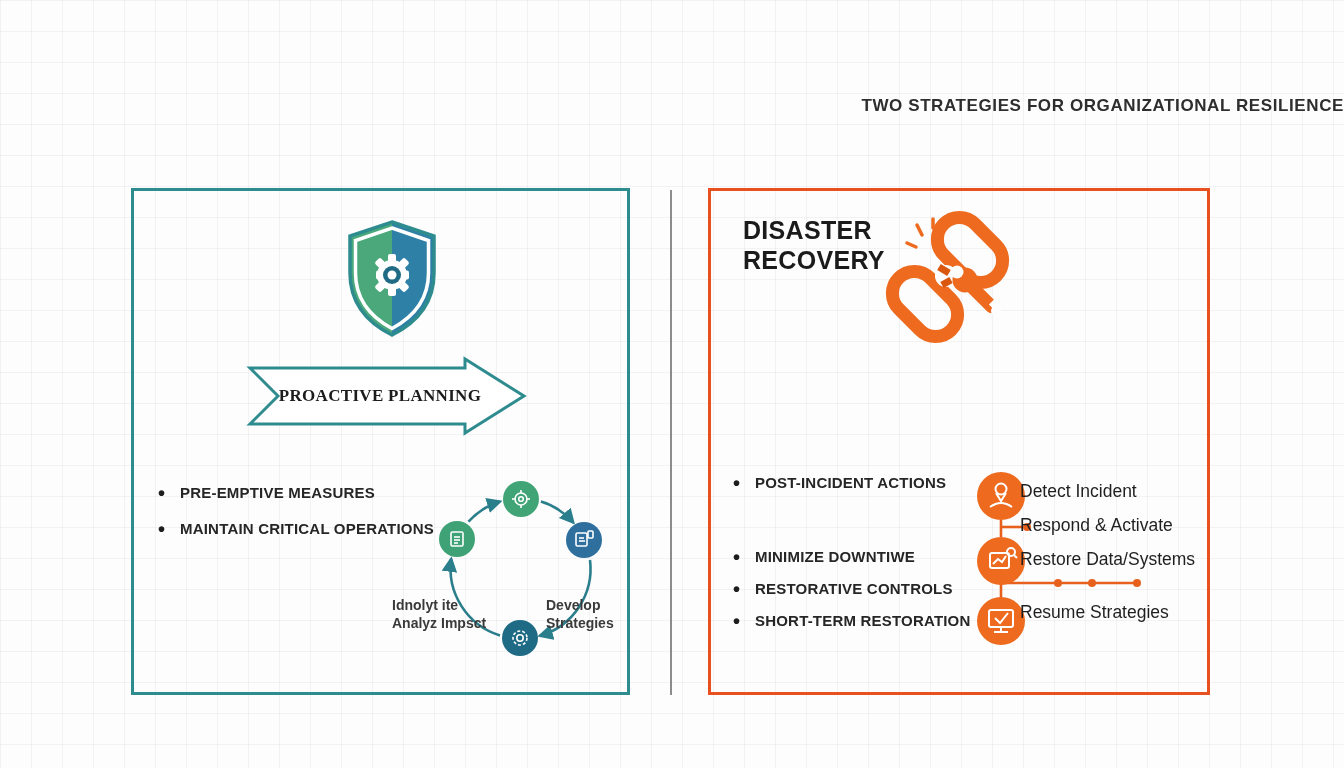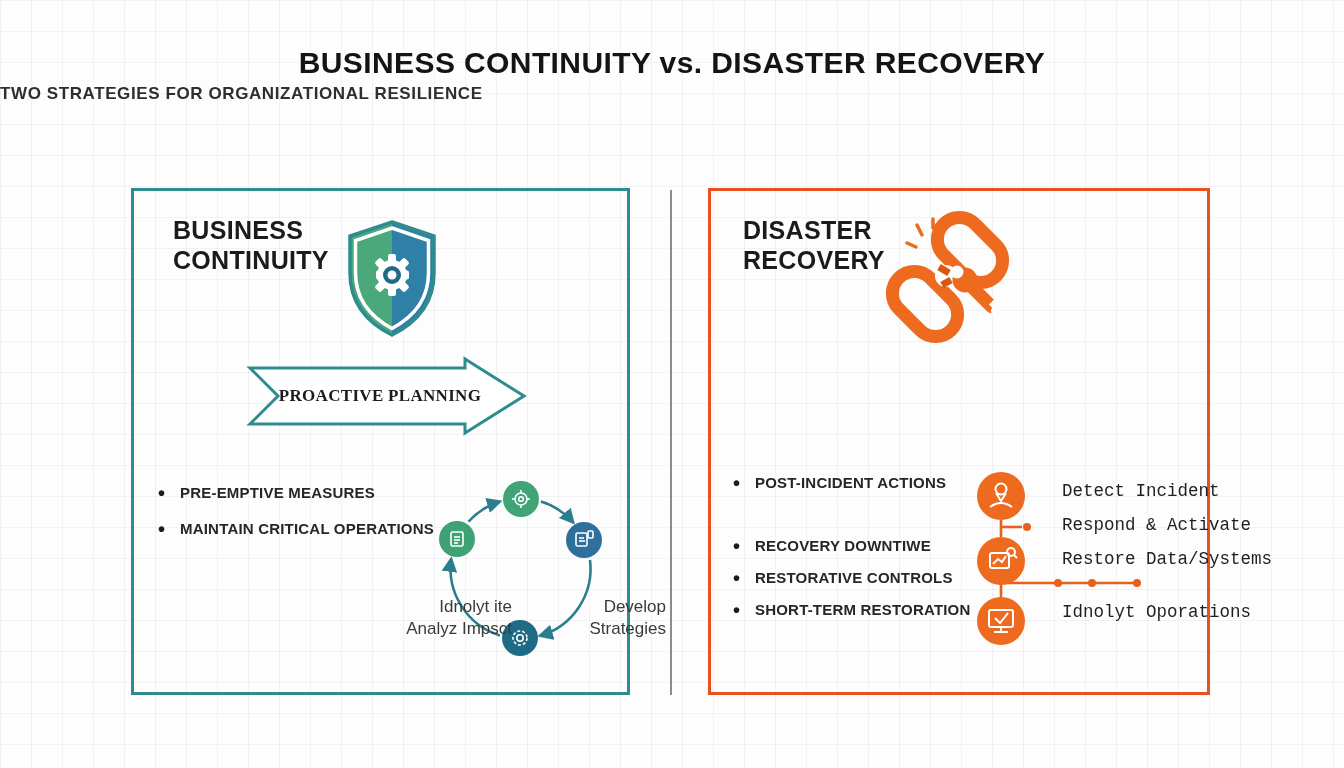--- a/index.html
+++ b/index.html
@@ -19,22 +19,22 @@
   }
   svg { overflow:visible; display:block; }
 
   
   .main-title {
     position:absolute; left:0; top:46; top:46px; width:1344px;
     text-align:center; font-size:30px; font-weight:bold; color:#141414;
     letter-spacing:0.4px;
   }
   .main-subtitle {
-    position:absolute; left:0; top:84px; width:1344px;
-    text-align:left; font-size:17px; font-weight:bold; color:#2e2e2e;
+    position:absolute; left:0; top:96px; width:1344px;
+    text-align:right; font-size:17px; font-weight:bold; color:#2e2e2e;
     letter-spacing:0.6px;
   }
 
   
   .panel { position:absolute; top:188px; height:507px; background:transparent; }
   .panel-left  { left:131px; width:499px; border:3px solid #2E8C8F; }
   .panel-right { left:708px; width:502px; border:3px solid #E8511F; }
   .divider {
     position:absolute; left:670px; top:190px; width:2px; height:505px;
     background:#8c8c8c;
@@ -64,57 +64,54 @@
     font-size:15px; font-weight:bold; color:#262626; letter-spacing:0.2px;
     white-space:nowrap;
   }
   .bullets li::before {
     content:"\2022"; position:absolute; left:0; top:0;
     font-size:20px; color:#1d1d1d;
   }
   .bullets-left  { left:158px; top:477px; }
   .bullets-left li { margin-bottom:4px; }
   .bullets-right { left:733px; top:467px; }
-  .bullets-right li.gap-lg { margin-bottom:31px; }
+  .bullets-right li.gap-lg { margin-bottom:42px; }
   .bullets-right li { margin-bottom:0px; }
 
   
   .cycle-label {
-    position:absolute; width:120px; text-align:right;
-    font-size:17px; font-weight:normal; color:#3a3a3a; line-height:1.3;
+    position:absolute; width:120px; text-align:left;
+    font-size:14px; font-weight:bold; color:#3a3a3a; line-height:1.3;
   }
   .cycle-label-left  { left:392px; top:596px; }
   .cycle-label-right { left:546px; top:596px; }
 
   
   .step-label {
-    position:absolute; left:1062px; font-size:17.5px; color:#1f1f1f;
+    position:absolute; left:1020px; font-size:17.5px; color:#1f1f1f;
     white-space:nowrap;
-    font-family:Liberation Mono, monospace;
   }
   .step-label-0 { top:481px; }
   .step-label-1 { top:515px; }
   .step-label-2 { top:549px; }
   .step-label-3 { top:602px; }
 
   .icon-abs { position:absolute; }
 </style>
 </head>
 <body>
 
 <div id="canvas">
 
-  <div class="main-title">BUSINESS CONTINUITY vs. DISASTER RECOVERY</div>
   <div class="main-subtitle">TWO STRATEGIES FOR ORGANIZATIONAL RESILIENCE</div>
 
   <div class="panel panel-left"></div>
   <div class="panel panel-right"></div>
   <div class="divider"></div>
 
-  <div class="panel-title panel-title-left">BUSINESS CONTINUITY</div>
   <div class="panel-title panel-title-right">DISASTER RECOVERY</div>
 
   <div class="icon-abs" style="left:344px; top:218px;">
     <svg width="96" height="122" viewBox="0 0 96 122">
       <path d="M48,4 L90,18 L90,55 C90,88 70,106 48,117 C26,106 6,88 6,55 L6,18 Z" fill="#4BA87B"></path>
       <path d="M48,4 L90,18 L90,55 C90,88 70,106 48,117 Z" fill="#2F80A6"></path>
       <path d="M48,10 L84.5,22.5 L84.5,55 C84.5,84 66.5,100.5 48,110.5 C29.5,100.5 11.5,84 11.5,55 L11.5,22.5 Z" fill="none" stroke="#ffffff" stroke-width="3.5"></path>
       <path d="M48,4 L90,18 L90,55 C90,88 70,106 48,117 C26,106 6,88 6,55 L6,18 Z" fill="none" stroke="#2E8C8F" stroke-width="3.5"></path>
       <g>
         <g fill="#ffffff">
@@ -168,21 +165,21 @@
   </div>
 
 
   <ul class="bullets bullets-left">
     <li>PRE-EMPTIVE MEASURES</li>
     <li>MAINTAIN CRITICAL OPERATIONS</li>
   </ul>
 
   <ul class="bullets bullets-right">
     <li class="gap-lg">POST-INCIDENT ACTIONS</li>
-    <li>RECOVERY DOWNTIWE</li>
+    <li>MINIMIZE DOWNTIWE</li>
     <li>RESTORATIVE CONTROLS</li>
     <li>SHORT-TERM RESTORATION</li>
   </ul>
 
   <div class="icon-abs" style="left:395px; top:455px;">
     <svg width="250" height="225" viewBox="0 0 250 225">
       <defs>
         <marker id="arrowT" markerWidth="8" markerHeight="8" refX="5" refY="3" orient="auto">
           <path d="M0,0 L6,3 L0,6 Z" fill="#2B7E8C"></path>
         </marker>
@@ -282,15 +279,15 @@
           <line x1="36" y1="167" x2="36" y2="171"></line>
           <line x1="29" y1="172" x2="43" y2="172"></line>
         </g>
       </g>
     </svg>
   </div>
 
   <div class="step-label step-label-0">Detect Incident</div>
   <div class="step-label step-label-1">Respond &amp; Activate</div>
   <div class="step-label step-label-2">Restore Data/Systems</div>
-  <div class="step-label step-label-3">Idnolyt Oporations</div>
+  <div class="step-label step-label-3">Resume Strategies</div>
 
 </div>
 
 </body></html>

